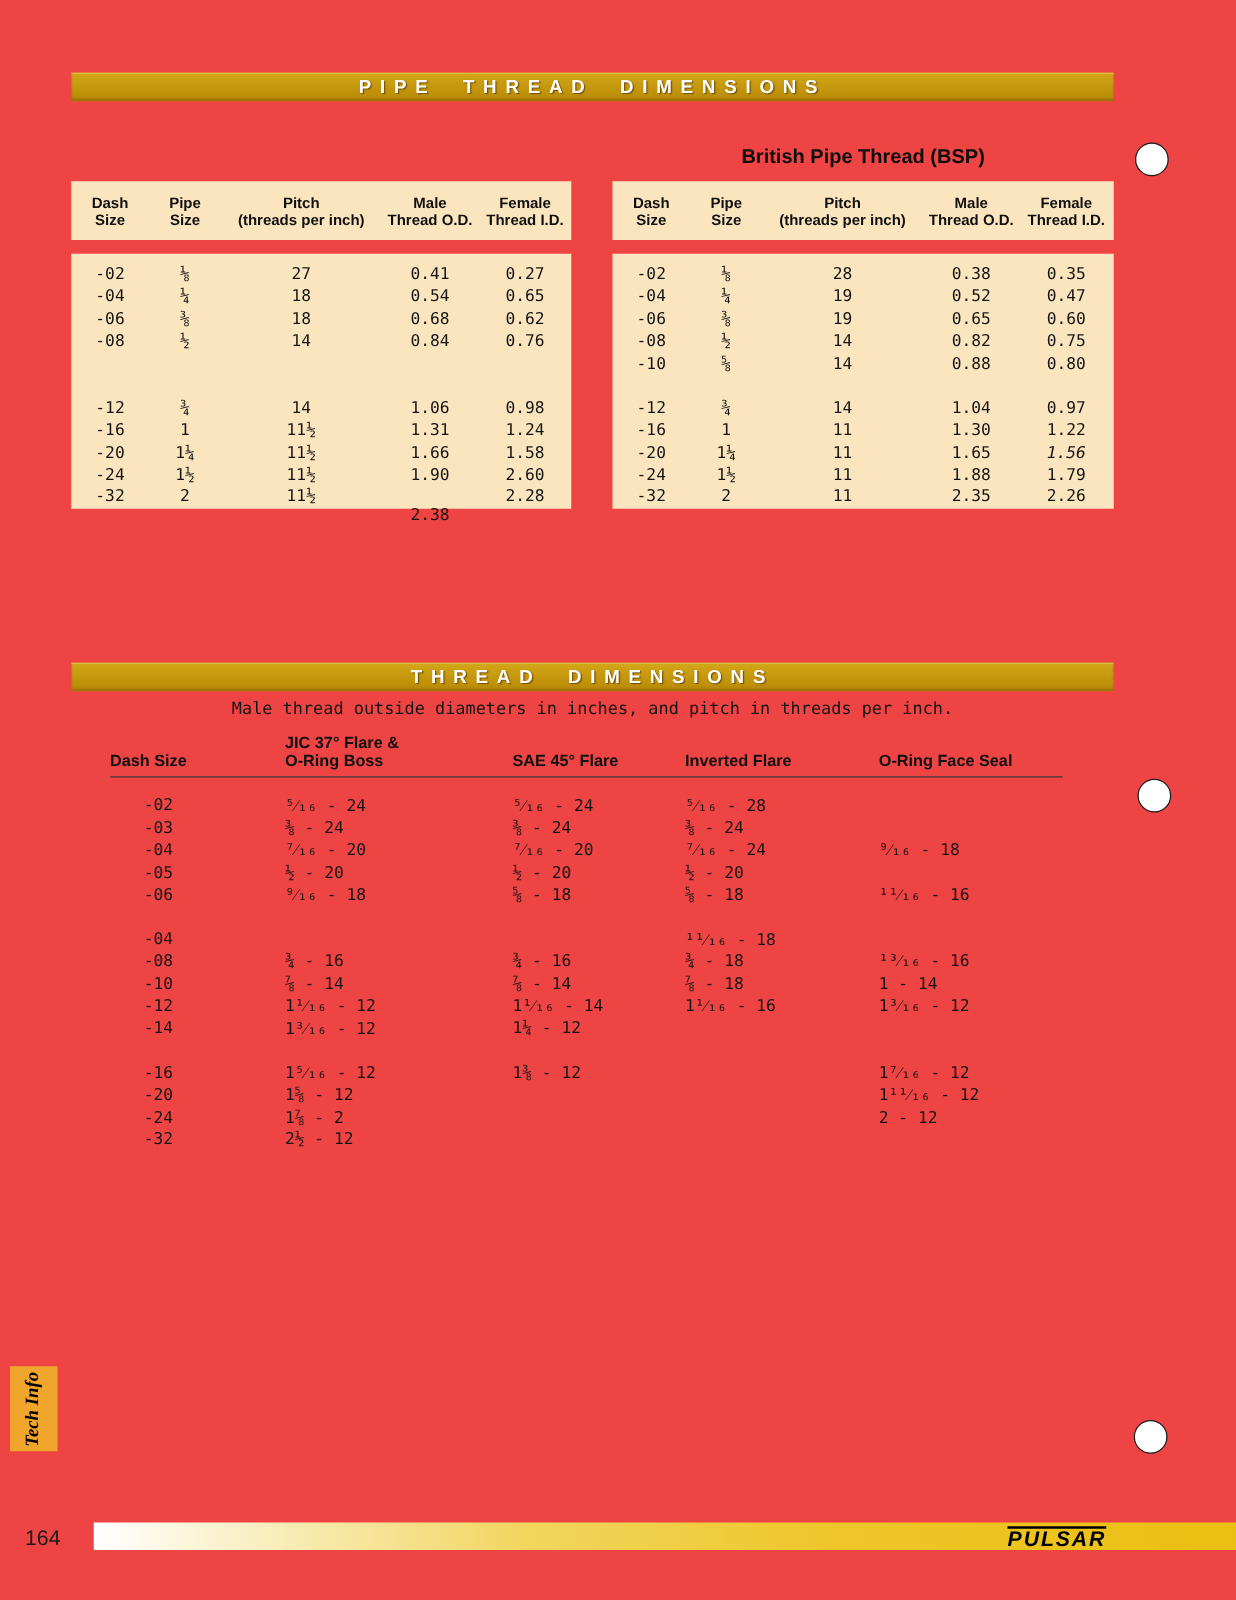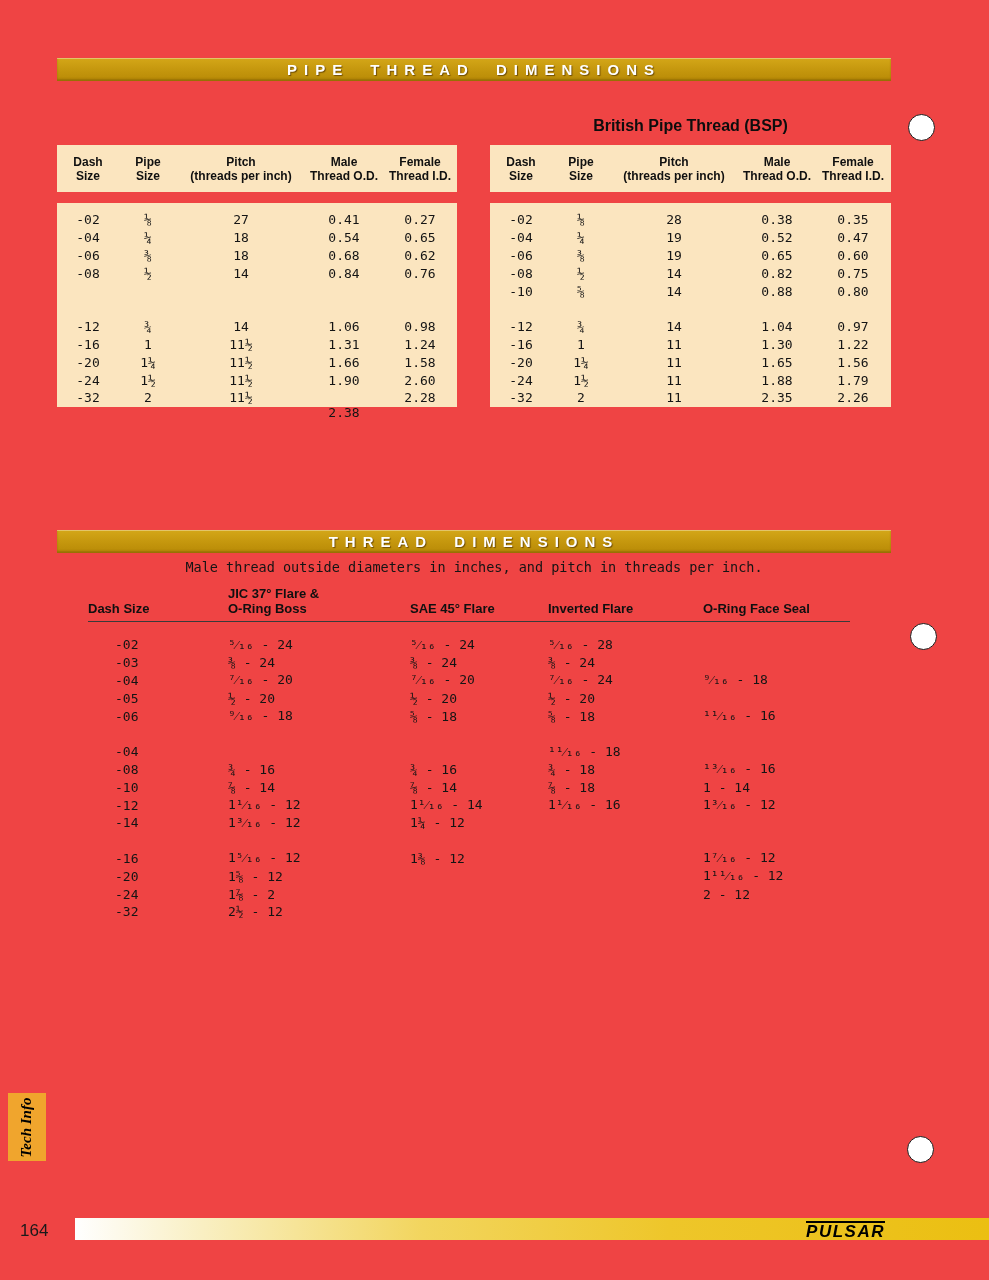--- a/index.html
+++ b/index.html
@@ -282,21 +282,21 @@
         <div class="tcell c1" style="width: 58px;">1</div>
         <div class="tcell c2" style="width: 128px;">11</div>
         <div class="tcell c3" style="width: 78px;">1.30</div>
         <div class="tcell c4" style="width: 74px;">1.22</div>
       </div>
       <div class="trow">
         <div class="tcell c0" style="width: 62px;">-20</div>
         <div class="tcell c1" style="width: 58px;">1¼</div>
         <div class="tcell c2" style="width: 128px;">11</div>
         <div class="tcell c3" style="width: 78px;">1.65</div>
-        <div class="tcell c4" style="width: 74px;">1.56</div>
+        <div class="tcell c4" style="width: 74px; font-style: italic;">1.56</div>
       </div>
       <div class="trow">
         <div class="tcell c0" style="width: 62px;">-24</div>
         <div class="tcell c1" style="width: 58px;">1½</div>
         <div class="tcell c2" style="width: 128px;">11</div>
         <div class="tcell c3" style="width: 78px;">1.88</div>
         <div class="tcell c4" style="width: 74px;">1.79</div>
       </div>
       <div class="trow">
         <div class="tcell c0" style="width: 62px;">-32</div>

